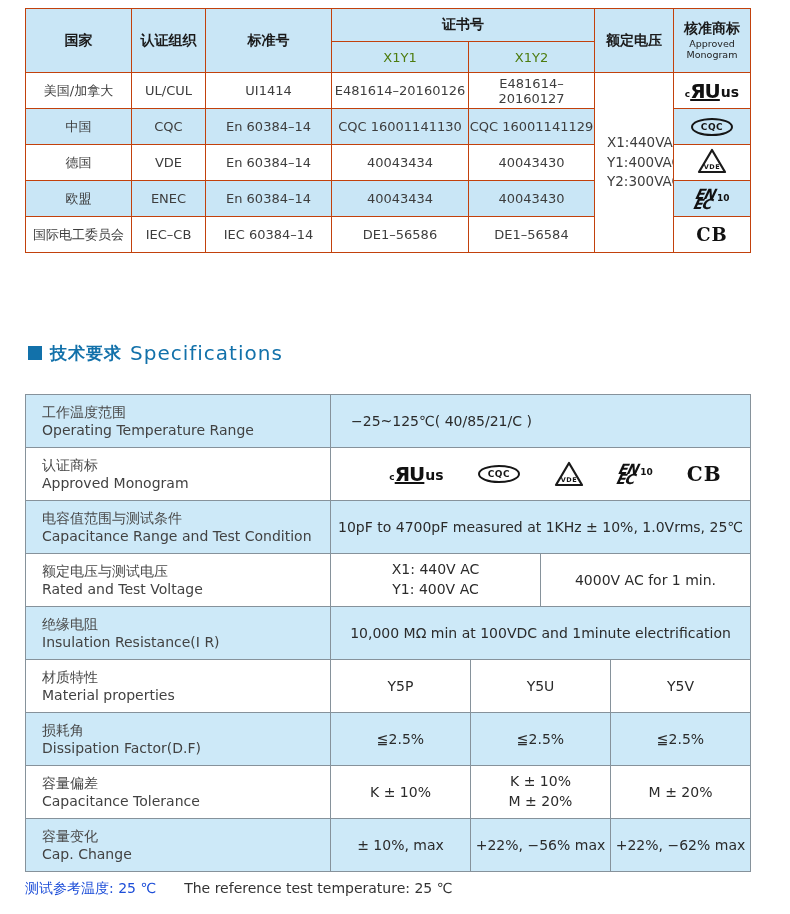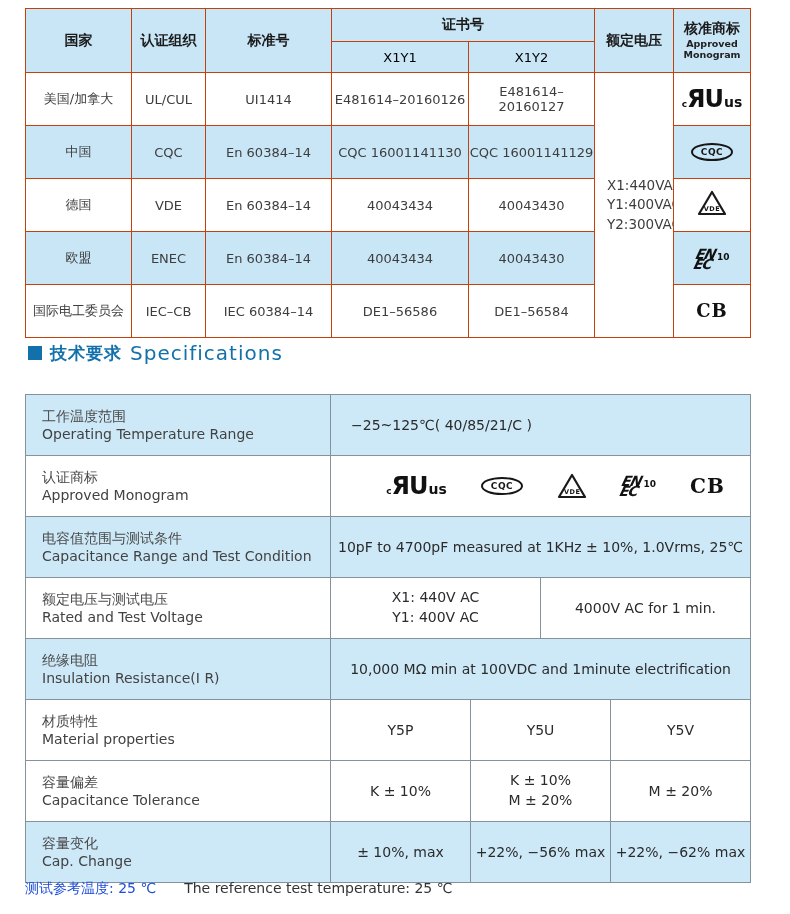--- a/index.html
+++ b/index.html
@@ -21,35 +21,35 @@
   .cert-table th, .cert-table td {
     border:1px solid #c2410c;
     text-align:center; vertical-align:middle;
     font-size:13px; color:#3d3d3d;
     overflow:hidden;
   }
   .cert-table th {
     background:#c9e6f6;
     font-weight:bold; font-size:14px; color:#1a1a1a;
   }
-  .cert-table .hdr-sub th { font-weight:normal; font-size:13px; color:#000000; }
+  .cert-table .hdr-sub th { font-weight:normal; font-size:13px; color:#4d7c0f; }
   .cert-table tr.h1 { height:33px; }
   .cert-table tr.h2 { height:31px; }
-  .cert-table tr.data { height:53px; background:#ffffff; }
+  .cert-table tr.data { height:36px; background:#ffffff; }
   .cert-table tr.data.blue { background:#c9e6f6; }
   .cert-table td.rated {
     background:#ffffff; font-size:13.5px; padding:0 12px;
   }
   .cert-table td.rated .lines { display:inline-block; text-align:left; line-height:1.45; }
-  .mono-hdr .en-small { font-weight:bold; font-size:9.5px; line-height:1.15; color:#222; margin-top:1px; }
+  .mono-hdr .en-small { font-weight:normal; font-size:9.5px; line-height:1.15; color:#222; margin-top:1px; }
 
   
   .logo-ul { display:inline-flex; align-items:flex-end; color:#111; line-height:1; }
   .logo-ul .ul-c   { font-size:9px;  font-weight:800; margin:0 0 2px 0; }
-  .logo-ul .ul-main{ font-size:24px; font-weight:900; letter-spacing:-1px; }
+  .logo-ul .ul-main{ font-size:20px; font-weight:900; letter-spacing:-1px;text-decoration:underline; }
   .logo-ul .ul-us  { font-size:14px;  font-weight:800; margin:0 0 2px 1px; }
 
   .logo-cqc {
     display:inline-block; border:2px solid #161616; border-radius:50%;
     padding:3px 8px 2px; font-size:9px; font-weight:800; letter-spacing:.5px;
     color:#161616; line-height:1; background:transparent;
   }
 
   .logo-vde { position:relative; display:inline-block; width:30px; height:27px; }
   .logo-vde svg { position:absolute; left:0; top:0; }
@@ -85,21 +85,21 @@
   
   .spec-table {
     position:absolute; left:25px; top:394px; width:725px;
   }
   .spec-table td {
     border:1px solid #86929b;
     vertical-align:middle; text-align:center;
     font-size:14px; color:#2b2b2b;
     overflow:hidden;
   }
-  .spec-table tr { height:61px; background:#ffffff; }
+  .spec-table tr { height:53px; background:#ffffff; }
   .spec-table tr.blue { background:#cde9f8; }
   .spec-table td.lbl { text-align:left; padding-left:16px; }
   .spec-table td.lbl .zh { font-size:14px; color:#4a4a4a; line-height:1.3; }
   .spec-table td.lbl .en { font-size:14px; color:#424242; line-height:1.3; }
   .spec-table td.val-left { text-align:left; padding-left:20px;margin-top:28px; }
   .spec-table .two-line { line-height:1.4; }
   .logo-row {
     display:flex; justify-content:center; align-items:center; gap:34px;
     padding-left:30px;
   }
@@ -313,20 +313,29 @@
     <tr>
       <td class="lbl">
         <div class="zh">材质特性</div>
         <div class="en">Material properties</div>
       </td>
       <td>Y5P</td>
       <td colspan="2">Y5U</td>
       <td>Y5V</td>
     </tr>
 
+    <tr class="blue">
+      <td class="lbl">
+        <div class="zh">损耗角</div>
+        <div class="en">Dissipation Factor(D.F)</div>
+      </td>
+      <td>≦2.5%</td>
+      <td colspan="2">≦2.5%</td>
+      <td>≦2.5%</td>
+    </tr>
 
     <tr>
       <td class="lbl">
         <div class="zh">容量偏差</div>
         <div class="en">Capacitance Tolerance</div>
       </td>
       <td>K ± 10%</td>
       <td colspan="2">
         <div class="two-line">
           <div>K ± 10%</div>

